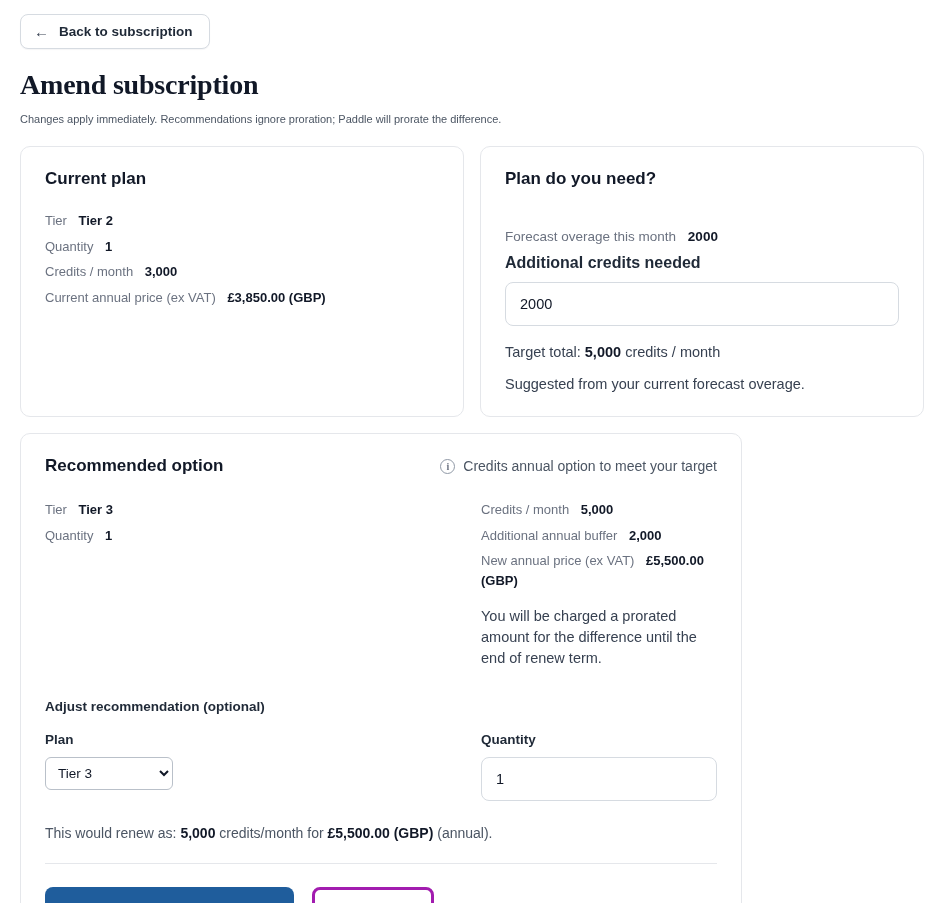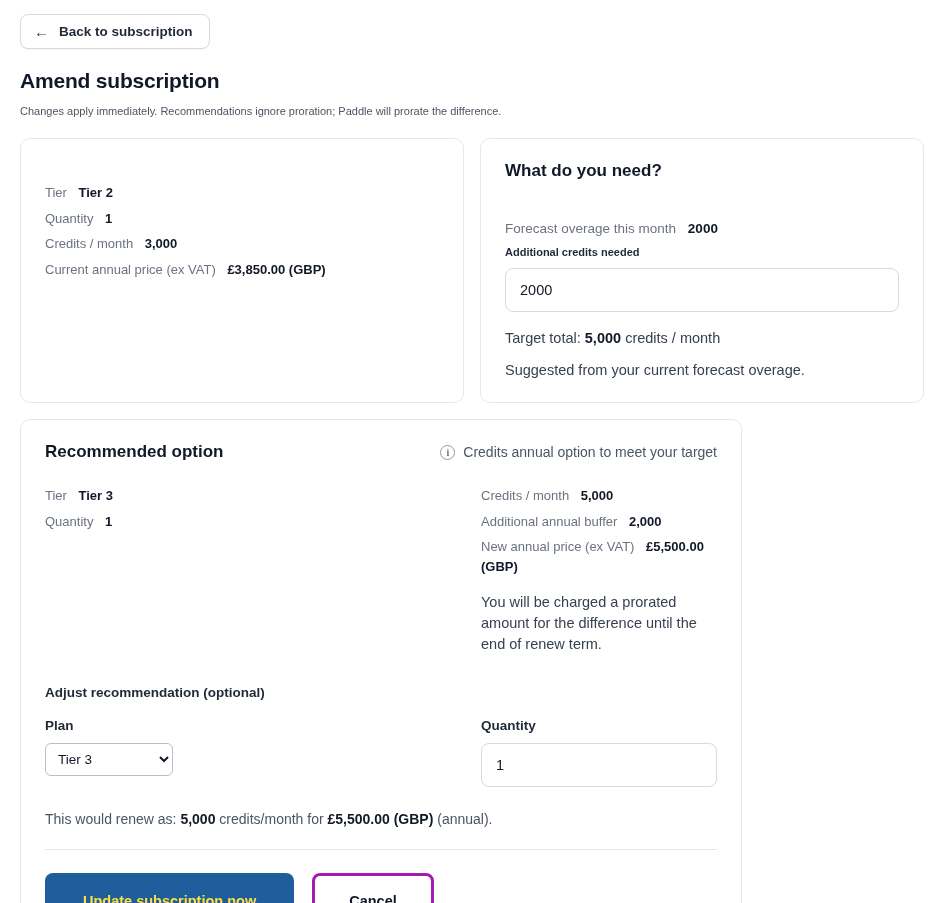--- a/index.html
+++ b/index.html
@@ -32,25 +32,26 @@
     cursor: pointer;
     box-shadow: 0 1px 1px rgba(16,24,40,0.04);
   }
   .back-btn .arrow {
     display: inline-block;
     font-size: 15px;
     line-height: 1;
     color: #374151;
   }
   h1.title {
-    font-size: 21px;
+    font-size: 28px;
     font-weight: 700;
     margin: 20px 0 0 0;
     letter-spacing: -0.2px;
     color: #111827;
+    font-family: Liberation Serif, serif;
   }
   p.subtitle {
     font-size: 11px;
     color: #4b5563;
     margin: 12px 0 16px 0;
   }
   
   .row {
     display: flex;
     gap: 16px;
@@ -93,21 +94,21 @@
     font-size: 13.5px;
     color: #6b7280;
     margin-top: 40px;
   }
   .forecast-line .val {
     color: #111827;
     font-weight: 700;
     margin-left: 8px;
   }
   .field-label {
-    font-size: 11px;
+    font-size: 16px;
     font-weight: 700;
     color: #1f2937;
     margin-top: 10px;
   }
   input.text-input {
     display: block;
     width: 100%;
     margin-top: 10px;
     padding: 13px 14px;
     font-size: 14.5px;
@@ -265,20 +266,21 @@
     <span class="arrow">←</span>
     <span>Back to subscription</span>
   </button>
 
   <h1 class="title">Amend subscription</h1>
   <p class="subtitle">Changes apply immediately. Recommendations ignore proration; Paddle will prorate the difference.</p>
 
   <div class="row">
 
     <div class="card half left">
+      <h2 class="card-title">Current plan</h2>
       <div class="kv-list">
         <div class="kv">
           <span>Tier</span>
           <span class="val">Tier 2</span>
         </div>
         <div class="kv">
           <span>Quantity</span>
           <span class="val">1</span>
         </div>
         <div class="kv">
@@ -286,21 +288,21 @@
           <span class="val">3,000</span>
         </div>
         <div class="kv">
           <span>Current annual price (ex VAT)</span>
           <span class="val">£3,850.00 (GBP)</span>
         </div>
       </div>
     </div>
 
     <div class="card half right">
-      <h2 class="card-title">What do you need?</h2>
+      <h2 class="card-title">Plan do you need?</h2>
       <div class="forecast-line">
         <span>Forecast overage this month</span>
         <span class="val">2000</span>
       </div>
       <div class="field-label">Additional credits needed</div>
       <input class="text-input" type="text" value="2000" style="">
       <div class="target-total">
         <span>Target total:</span>
         <b>5,000</b>
         <span>credits / month</span>

